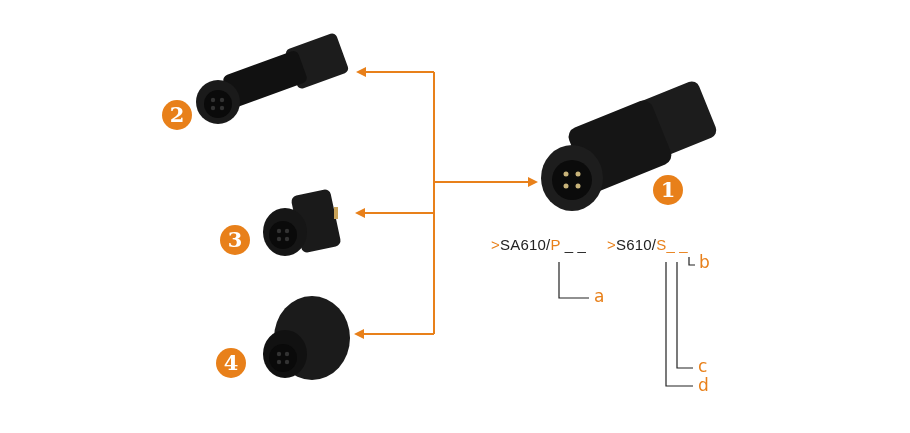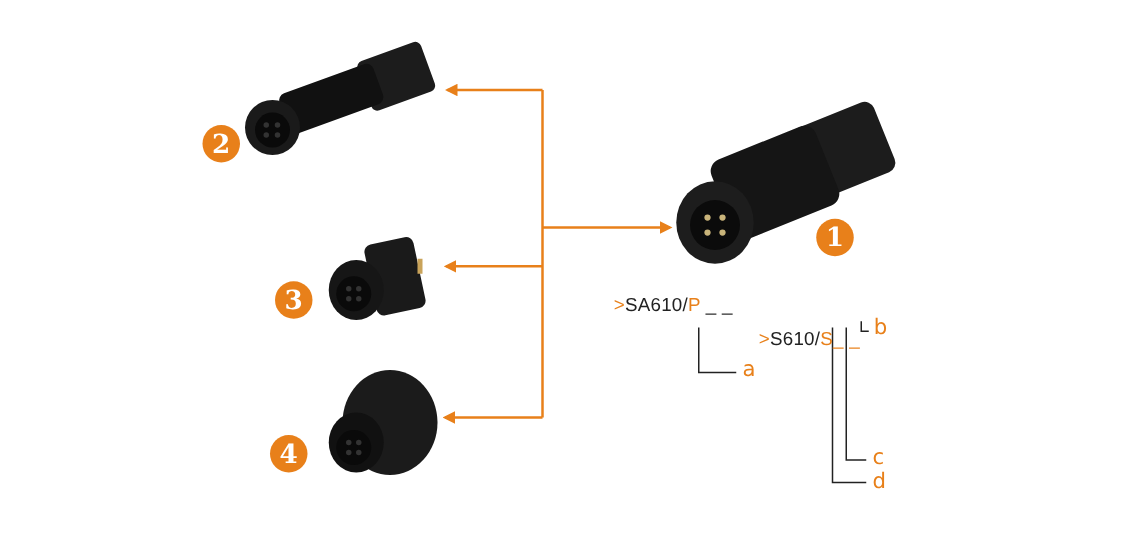--- a/index.html
+++ b/index.html
@@ -79,21 +79,21 @@
   </svg>
 
   <div class="badge" style="left:162px;top:100px;">2</div>
   <div class="badge" style="left:653px;top:175px;">1</div>
   <div class="badge" style="left:220px;top:225px;">3</div>
   <div class="badge" style="left:216px;top:348px;">4</div>
 
   <div class="code" style="left:491px;top:236px;">
     <span class="o">&gt;</span><span>SA610/</span><span class="o">P</span> <span>_ _</span>
   </div>
-  <div class="code" style="left:607px;top:236px;margin-top:27px;">
+  <div class="code" style="left:607px;top:236px;">
     <span class="o">&gt;</span><span>S610/</span><span class="o">S</span><span class="o">_ _</span>
   </div>
 
   <div class="lbl" style="left:594px;top:286px;">a</div>
   <div class="lbl" style="left:699px;top:252px;">b</div>
   <div class="lbl" style="left:698px;top:356px;">c</div>
   <div class="lbl" style="left:698px;top:375px;">d</div>
 </div>
 
 </body></html>

